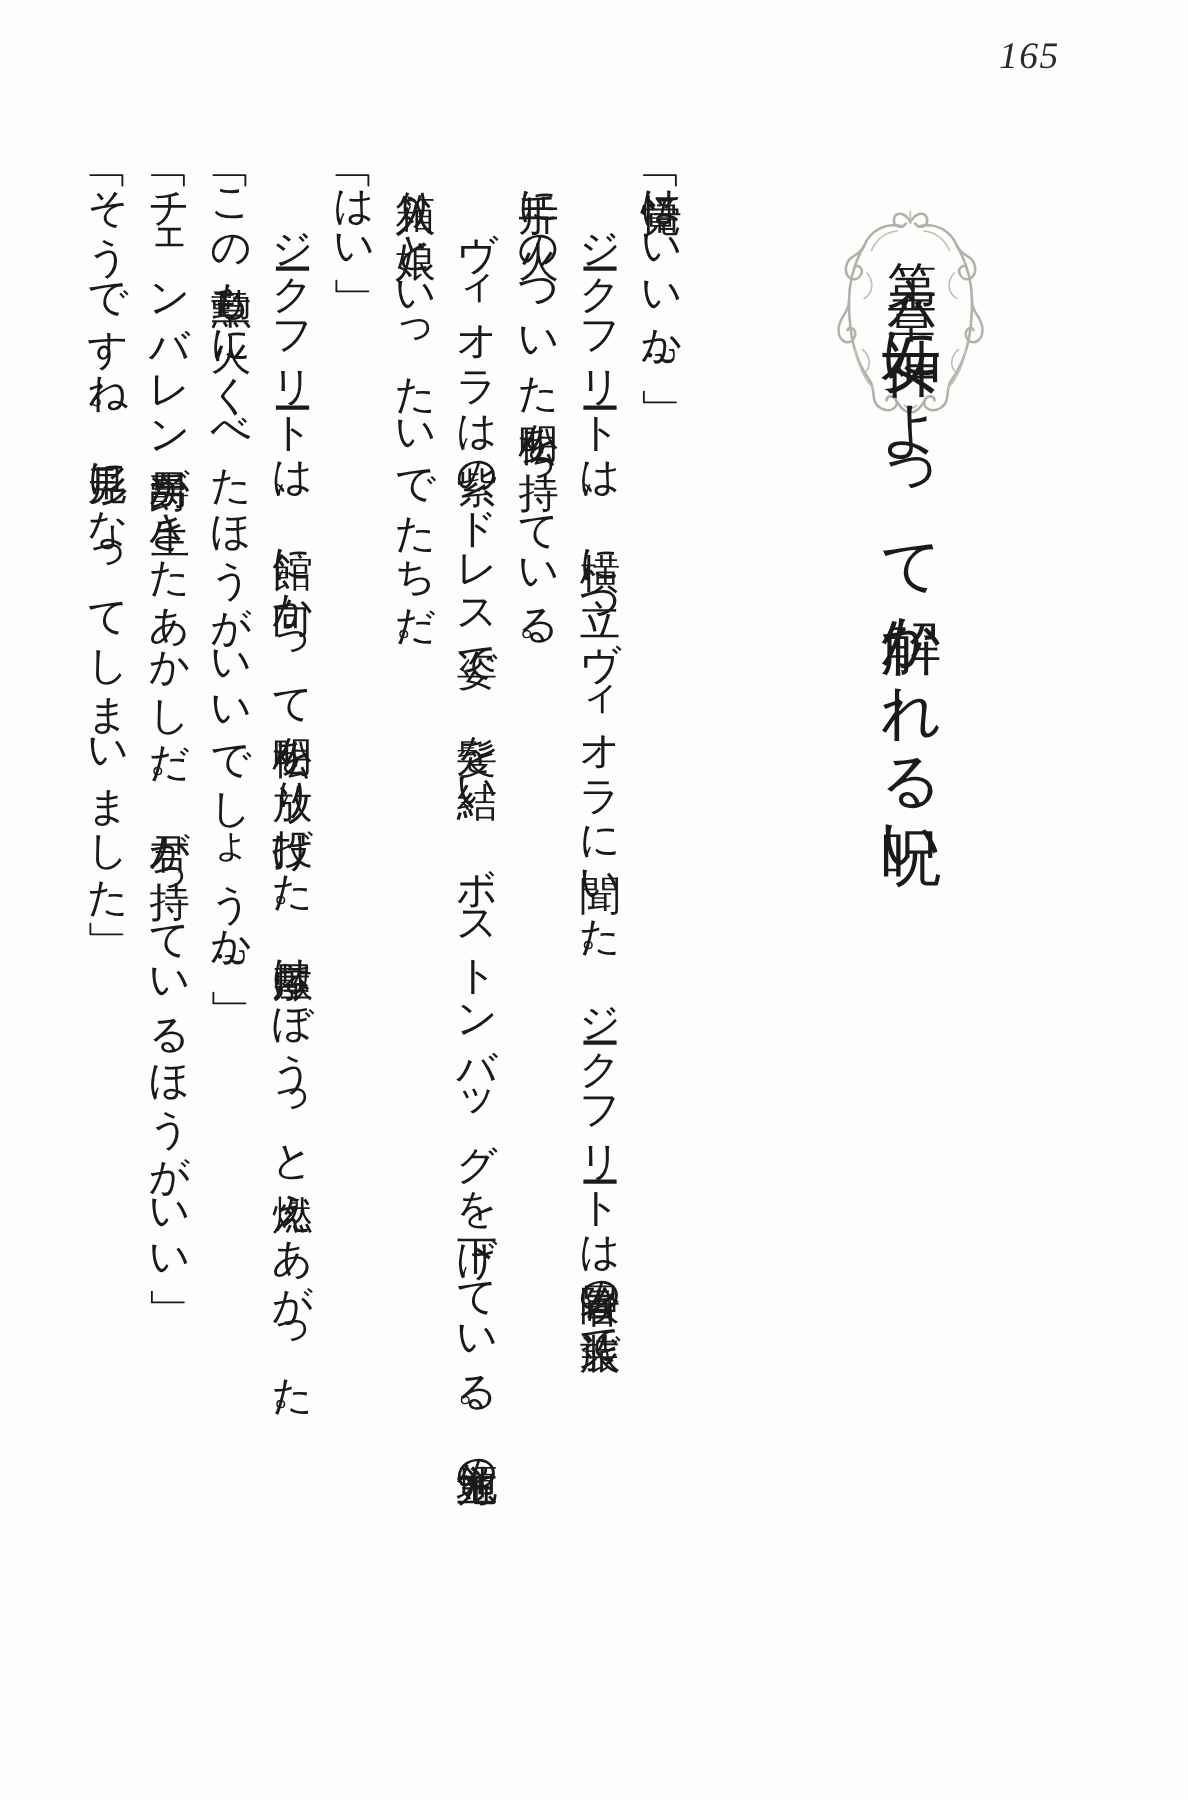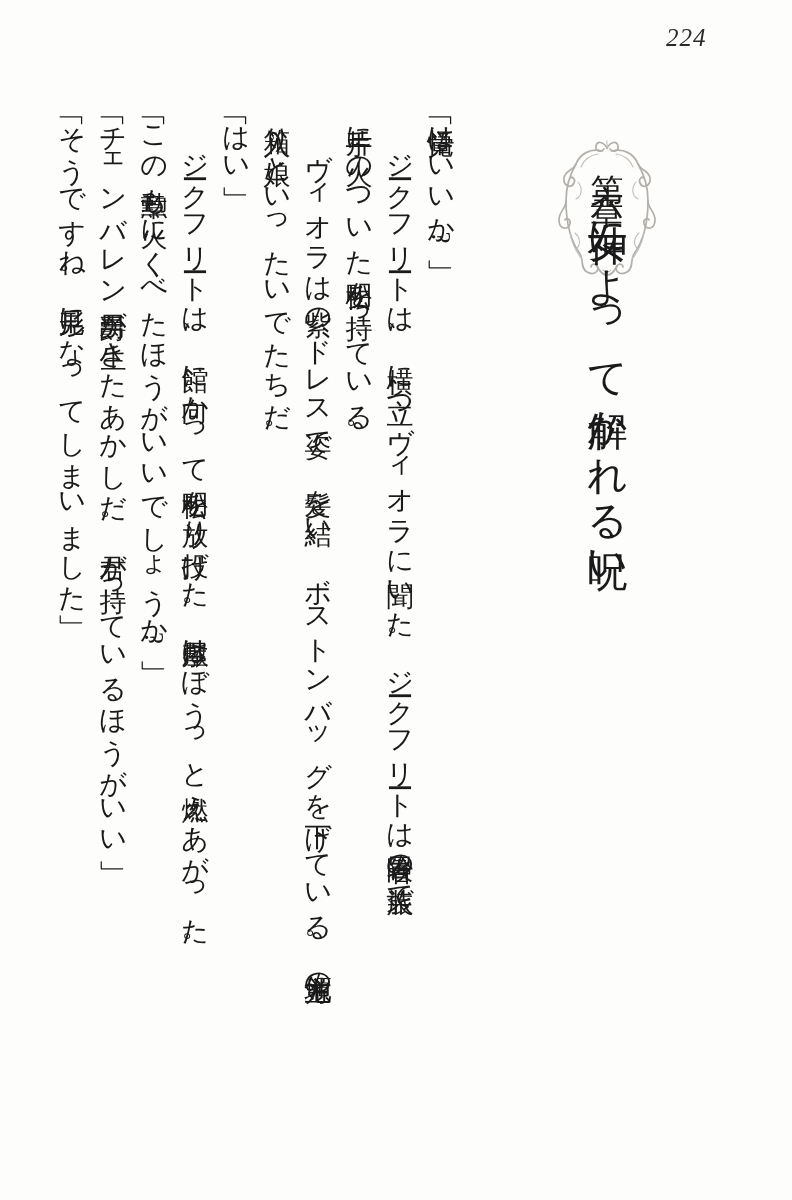--- a/index.html
+++ b/index.html
@@ -78,21 +78,21 @@
   .body-text .line {
     font-size: 27px;
     line-height: 41px;
     letter-spacing: 0;
     white-space: normal;
   }
 </style>
 </head>
 <body>
 
-<div class="page-number">224</div>
+<div class="page-number">165</div>
 
 <div class="content">
 
   <div class="heading">
     <svg class="ornament" viewBox="0 0 106 146" xmlns="http://www.w3.org/2000/svg">
 
       <path d="M53,10 C49,3 43,3 42,8 C41,13 47,15 50,11"></path>
       <path d="M53,10 C57,3 63,3 64,8 C65,13 59,15 56,11"></path>
       <path class="thin" d="M53,3 C52,6 54,8 53,11"></path>
 

